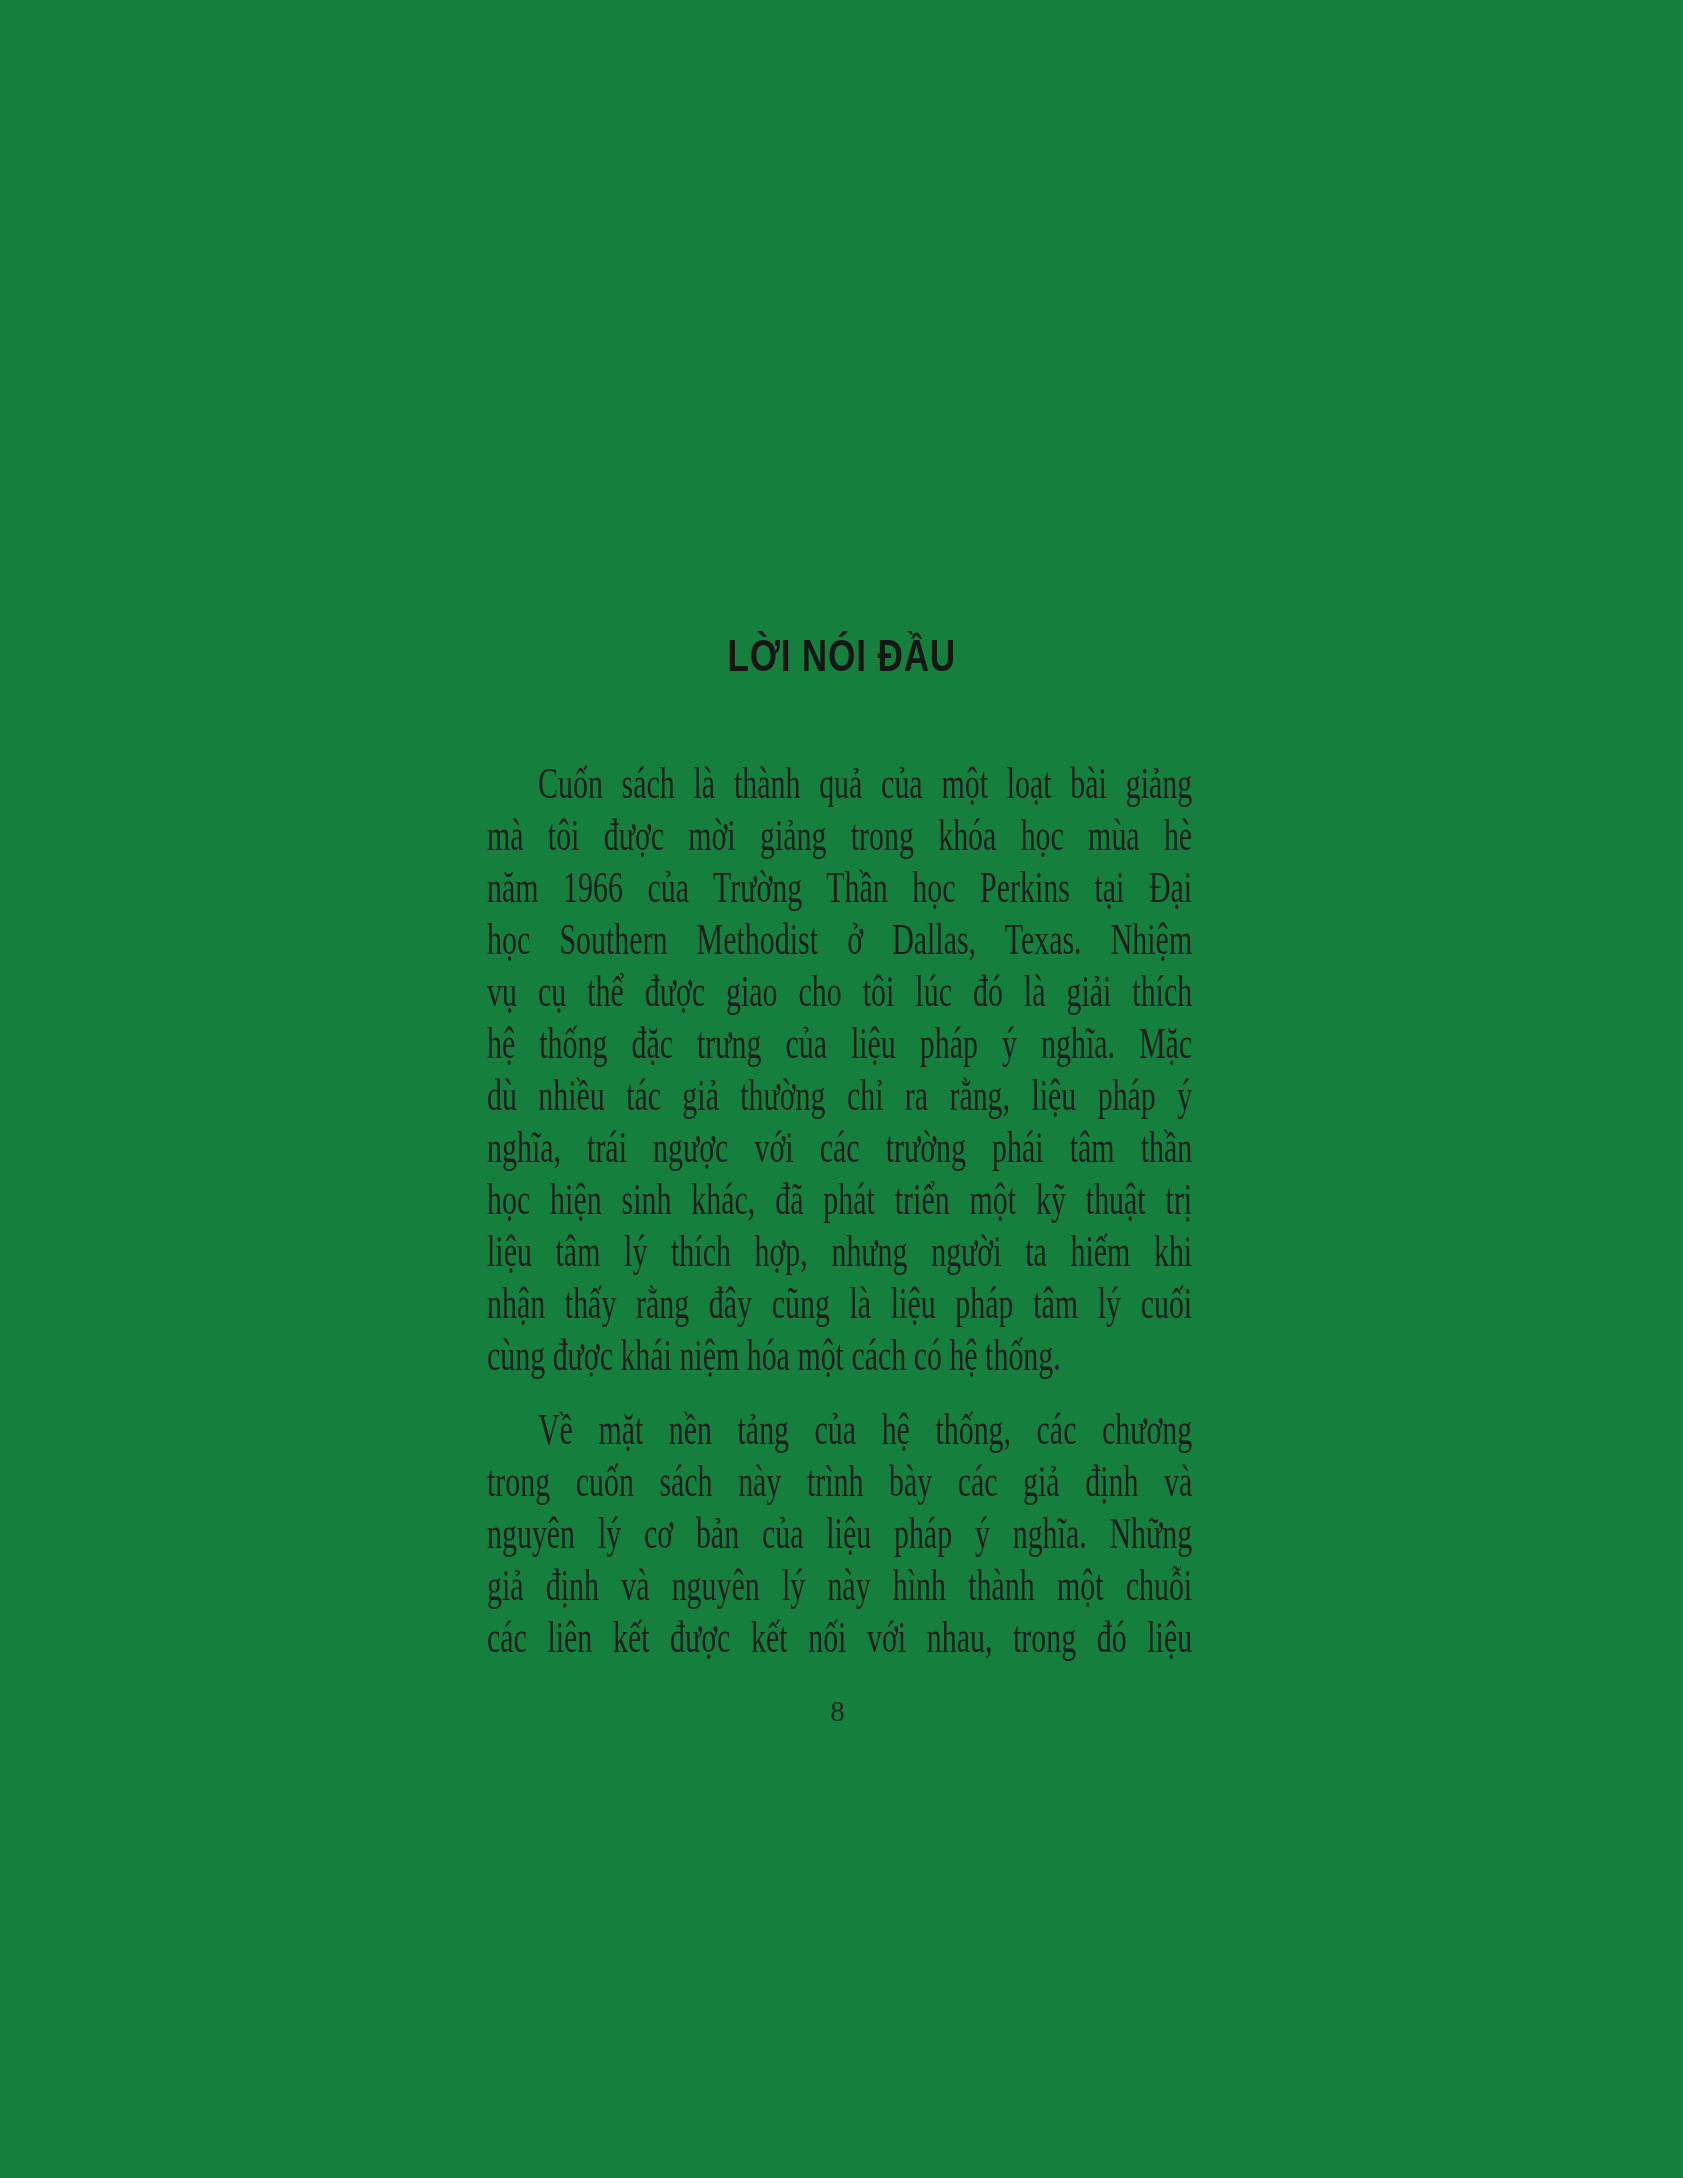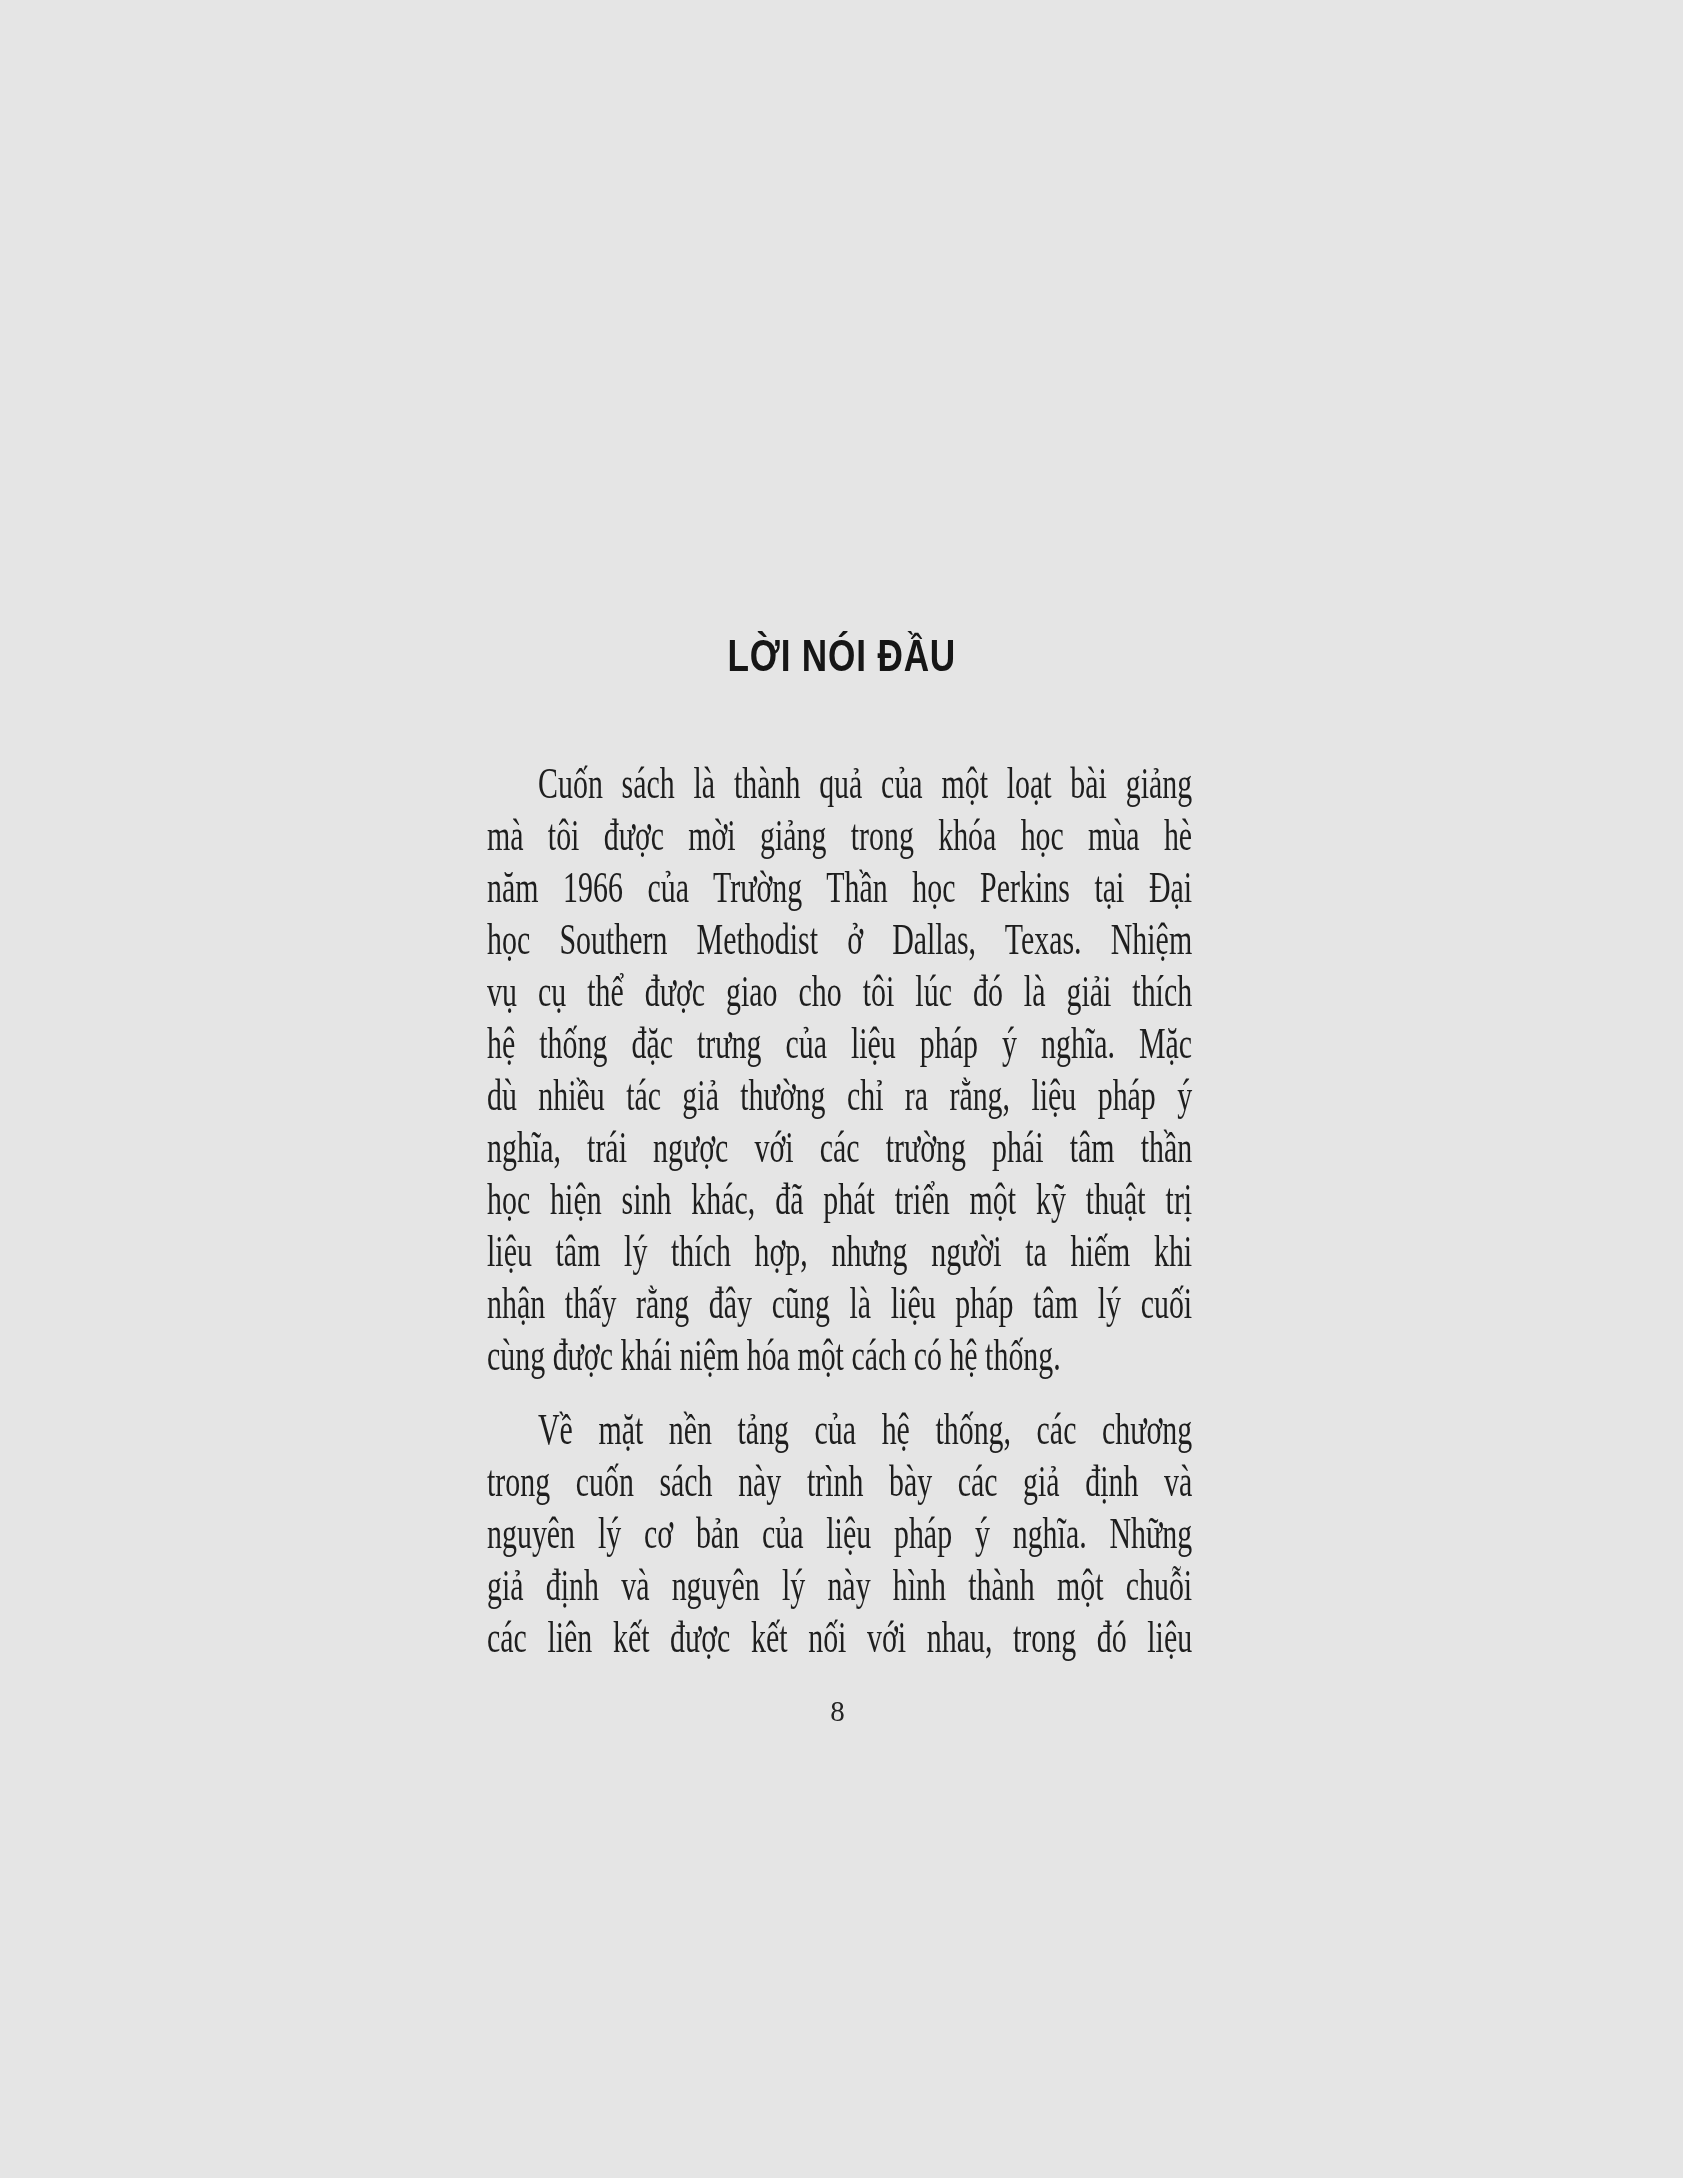--- a/index.html
+++ b/index.html
@@ -4,21 +4,21 @@
 <style>
   html, body {
     margin: 0;
     padding: 0;
     background: #ffffff;
   }
   #page {
     position: relative;
     width: 1683px;
     height: 2178px;
-    background: #e5e5e5;
+    background: #15803d;
     overflow: hidden;
     font-family: "Liberation Serif", serif;
     color: #1e1e1e;
   }
   
   #title-wrap {
     position: absolute;
     left: 0;
     top: 630px;
     width: 1683px;

